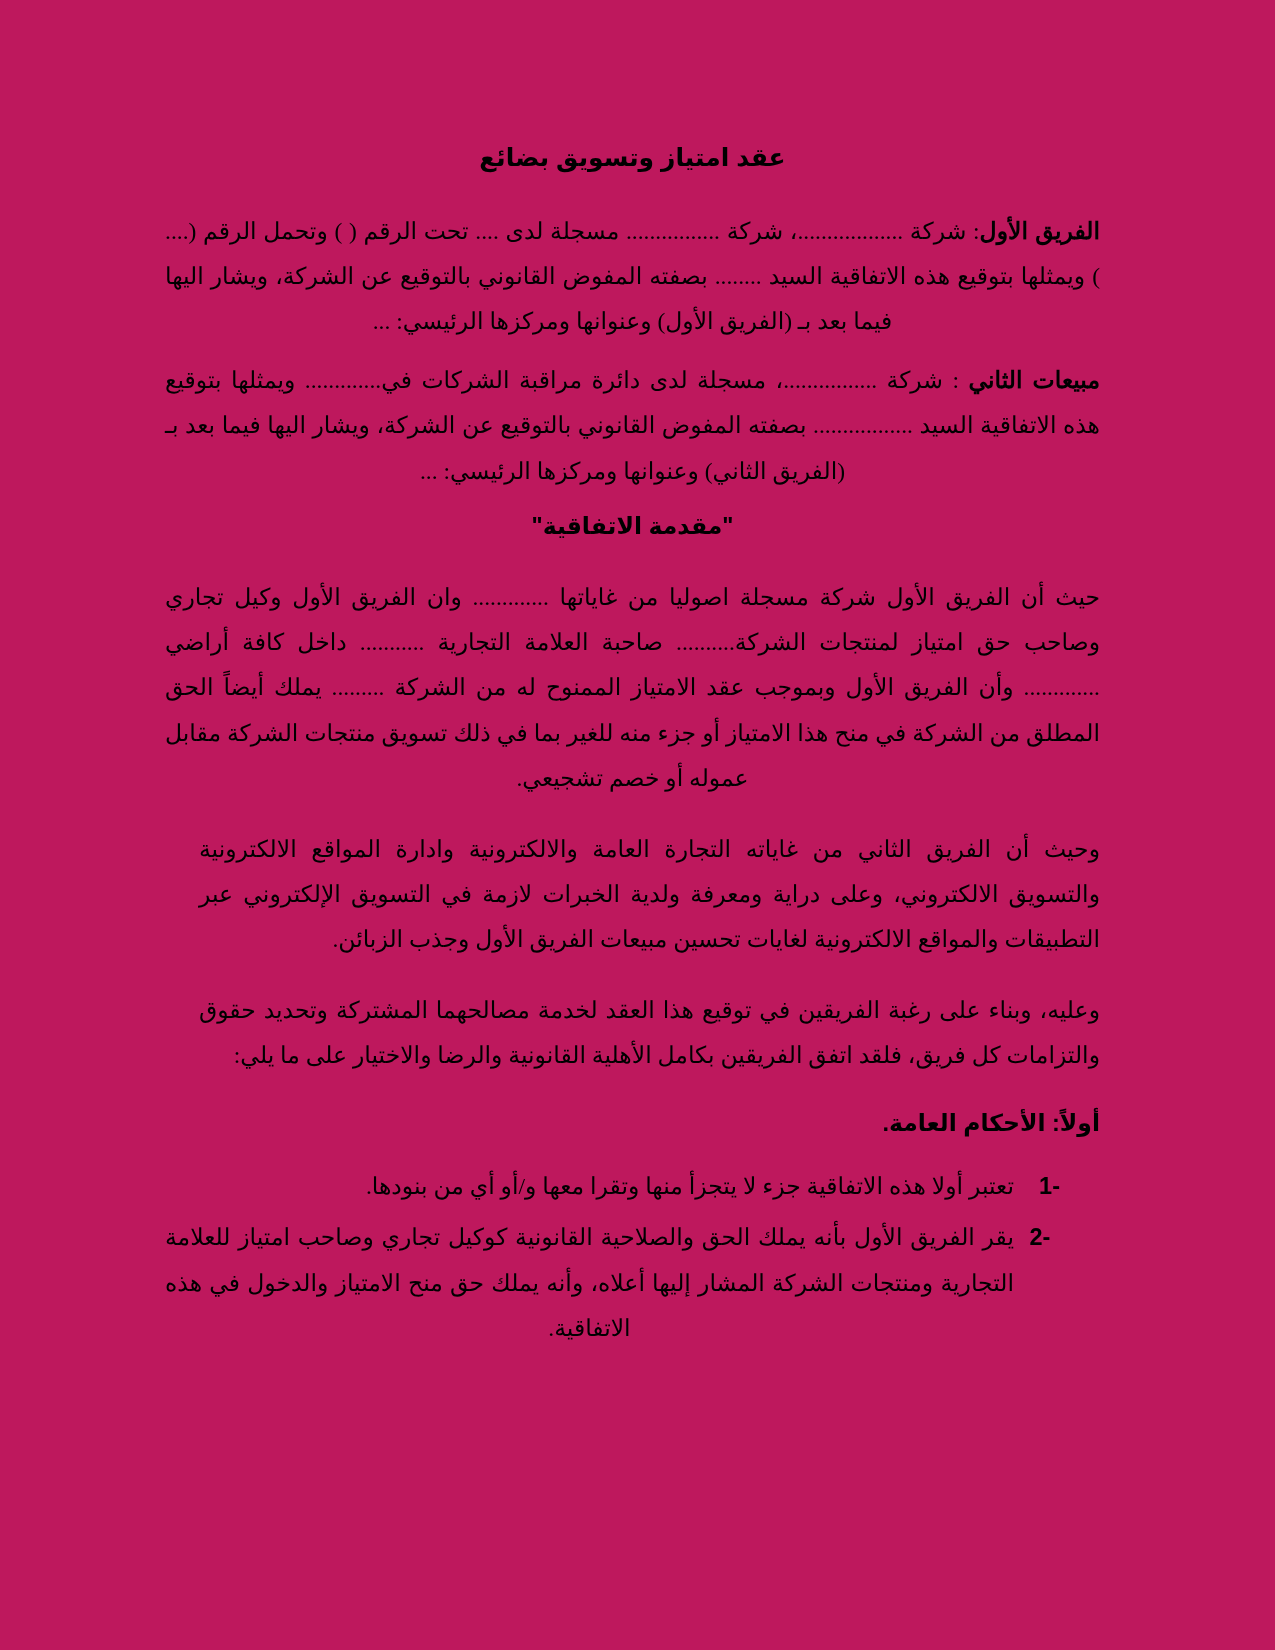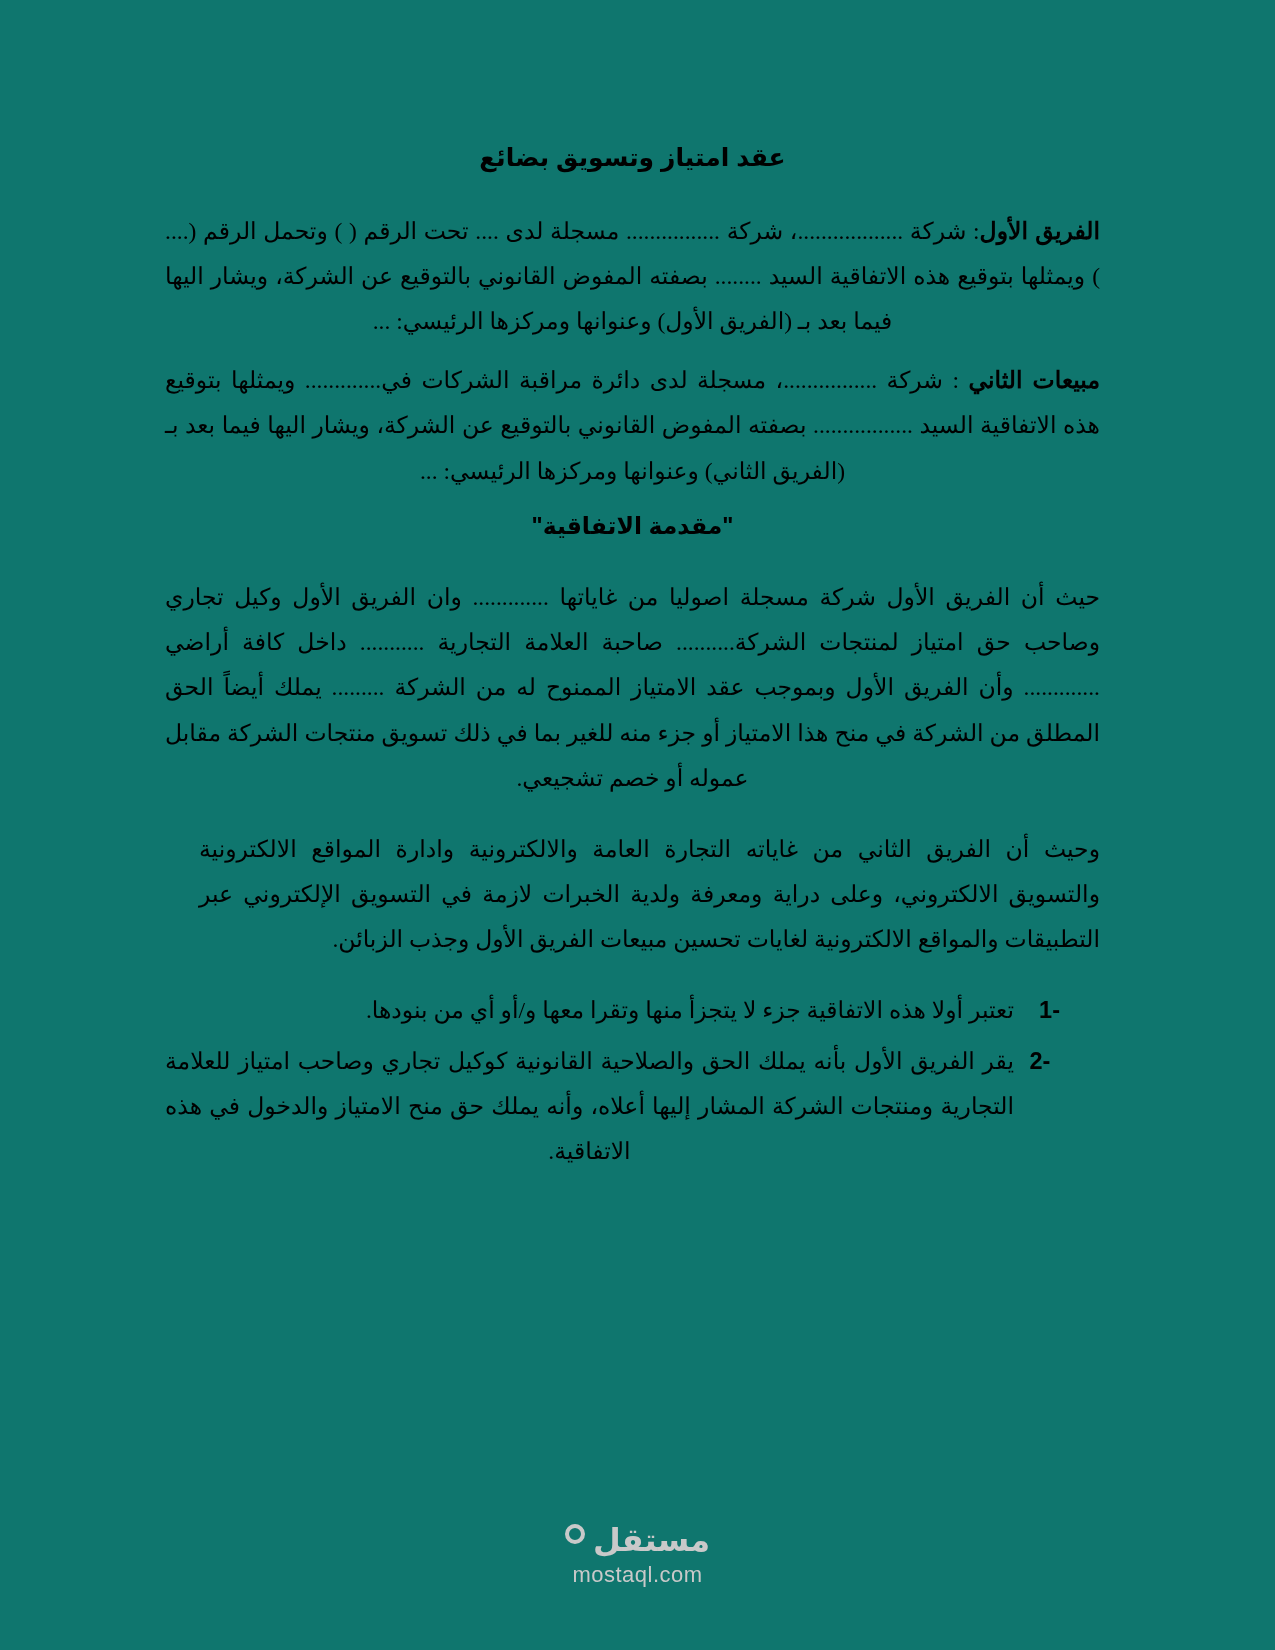--- a/index.html
+++ b/index.html
@@ -6,21 +6,21 @@
   html, body {
     margin: 0;
     padding: 0;
     background: #ffffff;
   }
   .page {
     position: relative;
     width: 1275px;
     height: 1650px;
     margin: 0 auto;
-    background: #0f766e;
+    background: #be185d;
     box-sizing: border-box;
     font-family: "Liberation Serif", "DejaVu Serif", serif;
     color: #000000;
     overflow: hidden;
   }
   .content {
     position: absolute;
     top: 140px;
     right: 175px;
     left: 165px;
@@ -158,36 +158,31 @@
     <p class="para">
       <span class="heading-inline">مبيعات الثاني</span><span> : شركة ................، مسجلة لدى دائرة مراقبة الشركات في............. ويمثلها بتوقيع هذه الاتفاقية السيد ................. بصفته المفوض القانوني بالتوقيع عن الشركة، ويشار اليها فيما بعد بـ (الفريق الثاني) وعنوانها ومركزها الرئيسي: ...</span>
     </p>
 
     <div class="section-heading">"مقدمة الاتفاقية"</div>
 
     <p class="para spaced">حيث أن الفريق الأول شركة مسجلة اصوليا من غاياتها ............. وان الفريق الأول وكيل تجاري وصاحب حق امتياز لمنتجات الشركة.......... صاحبة العلامة التجارية ........... داخل كافة أراضي ............. وأن الفريق الأول وبموجب عقد الامتياز الممنوح له من الشركة ......... يملك أيضاً الحق المطلق من الشركة في منح هذا الامتياز أو جزء منه للغير بما في ذلك تسويق منتجات الشركة مقابل عموله أو خصم تشجيعي.</p>
 
     <p class="para spaced last-right">وحيث أن الفريق الثاني من غاياته التجارة العامة والالكترونية وادارة المواقع الالكترونية والتسويق الالكتروني، وعلى دراية ومعرفة ولدية الخبرات لازمة في التسويق الإلكتروني عبر التطبيقات والمواقع الالكترونية لغايات تحسين مبيعات الفريق الأول وجذب الزبائن.</p>
 
+    <p class="para spaced last-right">وعليه، وبناء على رغبة الفريقين في توقيع هذا العقد لخدمة مصالحهما المشتركة وتحديد حقوق والتزامات كل فريق، فلقد اتفق الفريقين بكامل الأهلية القانونية والرضا والاختيار على ما يلي:</p>
 
+    <div class="clause-heading">أولاً: الأحكام العامة.</div>
 
     <ol class="clauses">
       <li class="last-right">
         <span class="num">1-</span>
         <span>تعتبر أولا هذه الاتفاقية جزء لا يتجزأ منها وتقرا معها و/أو أي من بنودها.</span>
       </li>
       <li>
         <span class="num">2-</span>
         <span>يقر الفريق الأول بأنه يملك الحق والصلاحية القانونية كوكيل تجاري وصاحب امتياز للعلامة التجارية ومنتجات الشركة المشار إليها أعلاه، وأنه يملك حق منح الامتياز والدخول في هذه الاتفاقية.</span>
       </li>
     </ol>
 
   </div>
 
-  <div class="watermark">
-    <div class="wm-logo-row">
-      <span class="wm-arabic">مستقل</span>
-      <span class="wm-mark"></span>
-    </div>
-    <div class="wm-domain">mostaql.com</div>
-  </div>
 
 </div>
 
 </body></html>

